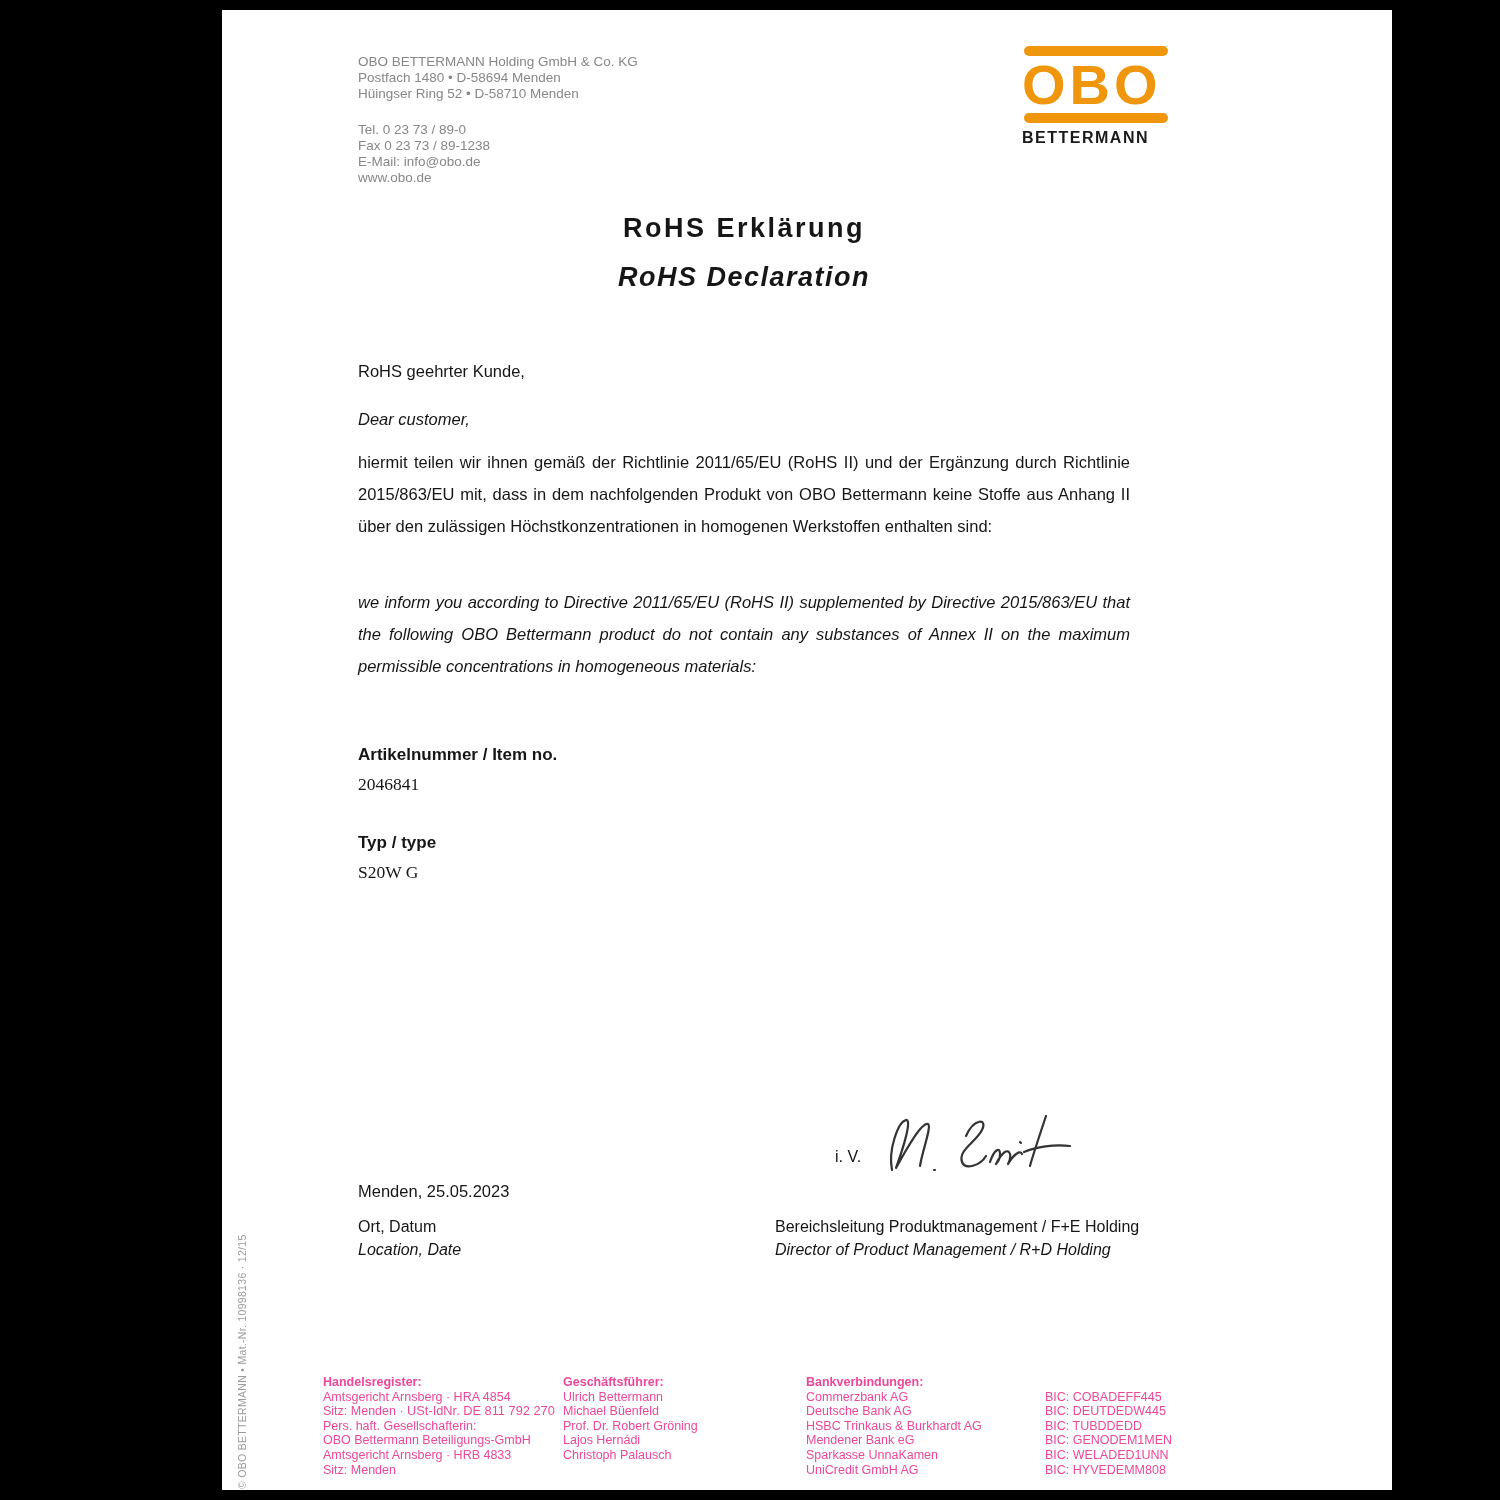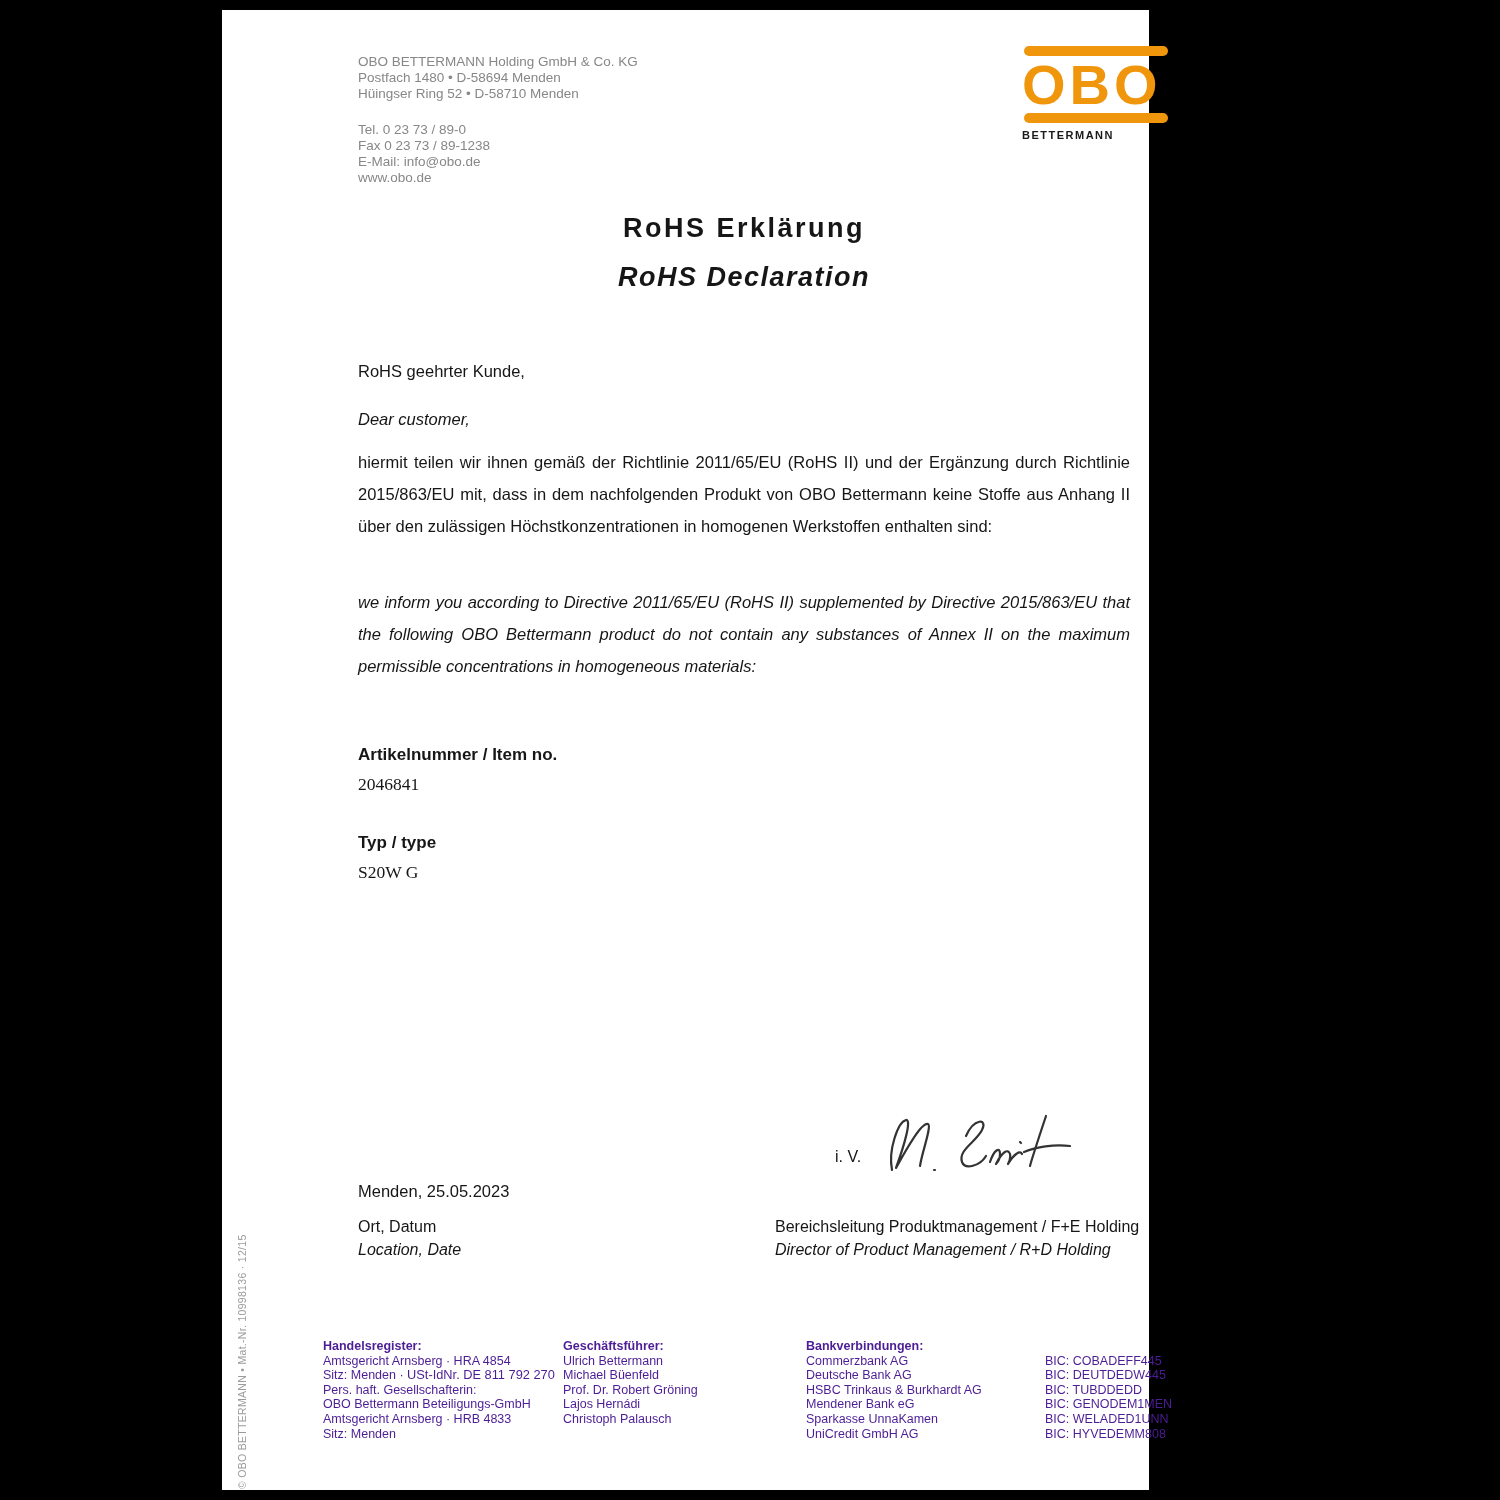--- a/index.html
+++ b/index.html
@@ -6,40 +6,40 @@
   body{
     width:1500px;height:1500px;
     background:#000;
     position:relative;
     overflow:hidden;
     font-family:"Liberation Sans",sans-serif;
     -webkit-font-smoothing:antialiased;
   }
   .page{
     position:absolute;left:222px;top:10px;
-    width:927px;height:1480px;
+    width:1170px;height:1480px;
     background:#fff;
     color:#161616;
   }
   .abs{position:absolute;}
 
   
   .sender{left:136px;top:44px;color:#878787;font-size:13.5px;line-height:16px;}
   .sender .grp2{margin-top:20px;}
 
   
   .logo{left:800px;top:36px;width:148px;text-align:left;}
   .logo .bar{height:10px;border-radius:5px;margin:0 2px;}
   .logo .obotext{
     font-weight:bold;font-size:56px;line-height:56px;
     letter-spacing:4px;margin:1px 0 0 0;
     font-family:"Liberation Sans",sans-serif;
   }
   .logo .bettermann{
-    color:#1a1a1a;font-weight:bold;font-size:11px;
+    color:#1a1a1a;font-weight:bold;font-size:16px;
     letter-spacing:1.5px;margin-top:6px;white-space:nowrap;
   }
 
   
   .title-block{left:136px;top:203px;width:772px;text-align:center;}
   .title-de{font-size:27px;font-weight:bold;letter-spacing:2.5px;}
   .title-en{font-size:27px;font-weight:bold;font-style:italic;letter-spacing:1.5px;margin-top:18px;}
 
   
   .sal-de{left:136px;top:352px;font-size:16.5px;}
@@ -58,21 +58,21 @@
   
   .sig-prefix{left:613px;top:1138px;font-size:16px;}
   .sig-svg{left:652px;top:1096px;}
   .place-date{left:136px;top:1172px;font-size:16.5px;}
   .loc-de{left:136px;top:1208px;font-size:16px;}
   .loc-en{left:136px;top:1231px;font-size:16px;font-style:italic;}
   .role-de{left:553px;top:1208px;font-size:16px;}
   .role-en{left:553px;top:1231px;font-size:16px;font-style:italic;}
 
   
-  .fcol{top:1329px;font-size:12.5px;line-height:14.6px;color:#4c1d95;}
+  .fcol{top:1365px;font-size:12.5px;line-height:14.6px;color:#ec4899;}
   .fcol .fhead{font-weight:bold;}
   .fcol div{white-space:nowrap;}
   .fc1{left:101px;}
   .fc2{left:341px;}
   .fc3{left:584px;}
   .fc4{left:823px;}
   .fser{font-family:Liberation Sans, sans-serif;font-size:12.8px;}
 
   
   .vertical{

